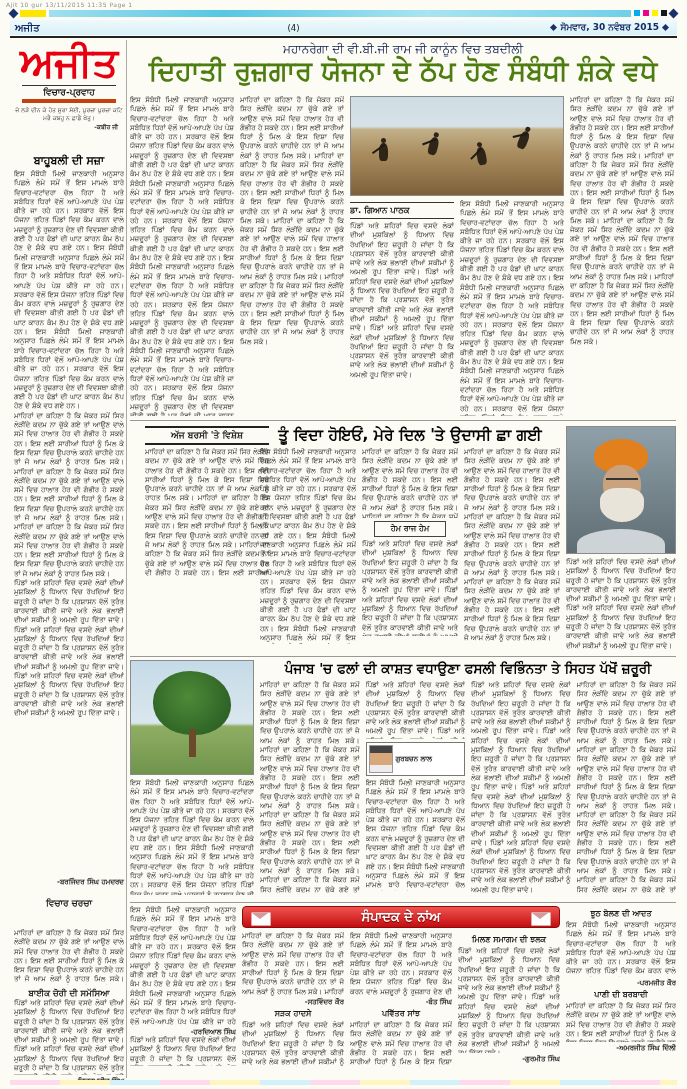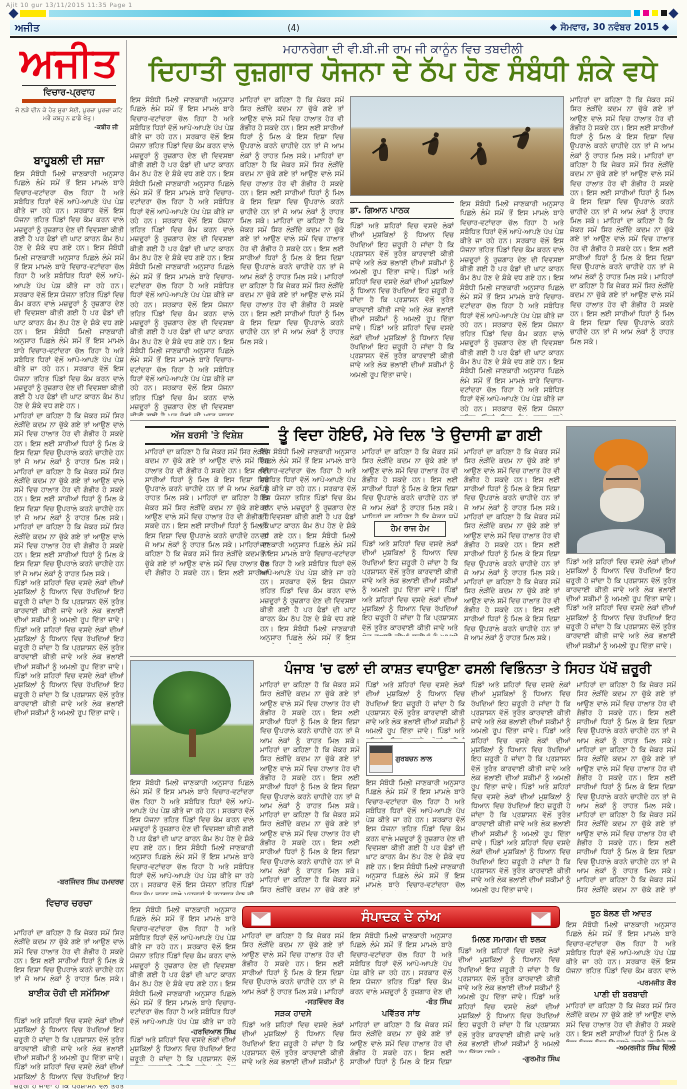--- a/index.html
+++ b/index.html
@@ -34,21 +34,21 @@
   .m-label{font-size:9px;font-weight:bold;color:#111;border-top:1px solid #333;border-bottom:4px solid #c2410c;
            padding:1px 0;margin:3px 8px;}
   .m-tag{font-size:6px;color:#333;line-height:1.35;margin-top:2px;}
   .m-tag-author{font-size:6px;font-weight:bold;text-align:right;padding-right:6px;margin-top:1px;}
   .editorial{position:absolute;left:14px;top:154px;width:110px;}
   .ed-title{font-size:11px;font-weight:bold;text-align:center;margin-bottom:3px;color:#000;}
   .ed-body{height:706px;overflow:hidden;}
   .lrb{position:absolute;left:14px;top:898px;width:110px;}
   .lrb-title{font-size:9px;font-weight:bold;text-align:center;margin-bottom:20px;}
   .lrb-b1{height:56px;}
-  .lrb-sub{font-size:8.5px;font-weight:bold;text-align:center;margin:3px 0 18px;}
+  .lrb-sub{font-size:8.5px;font-weight:bold;text-align:center;margin:3px 0 0;}
   .lrb-b2{height:76px;}
   
   .lead-kicker{position:absolute;left:130px;top:42px;width:546px;text-align:center;font-weight:normal;
                font-size:12px;color:#0d1b4d;}
   .lead-headline{position:absolute;left:130px;top:57px;width:546px;text-align:center;font-weight:bold;
                  font-size:27px;color:#4d7c0f;line-height:1.05;}
   .lead-cols{position:absolute;left:130px;top:96px;width:546px;height:320px;}
   .lc{flex:none;width:104px;height:320px;}
   .lgroup{flex:none;width:214px;display:flex;flex-direction:column;gap:4px;height:320px;}
   .group-cols{flex:1;display:flex;gap:6px;overflow:hidden;}

